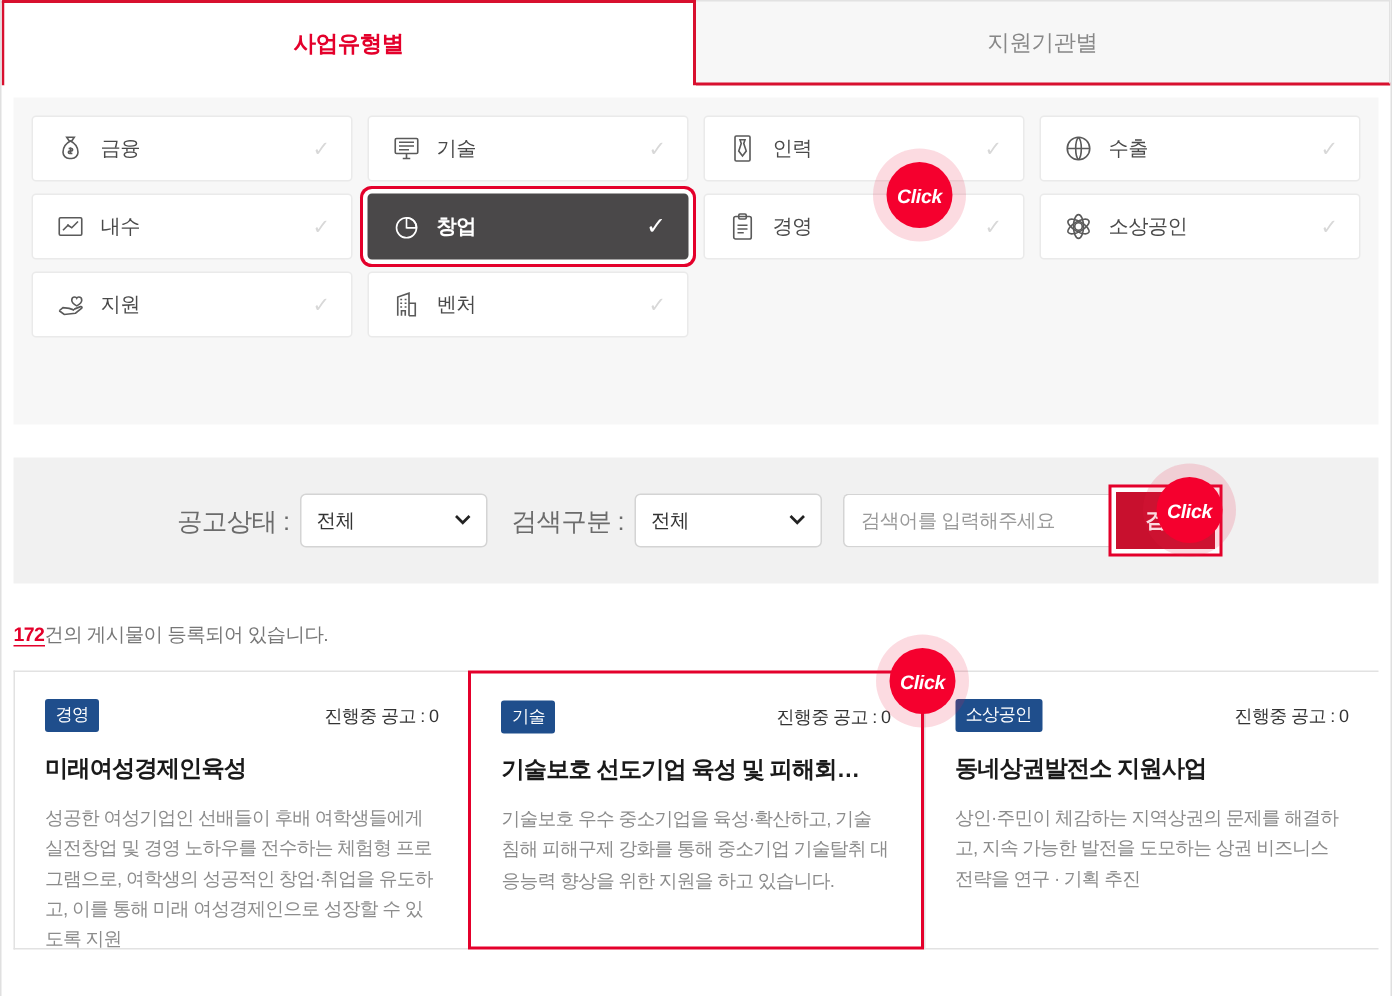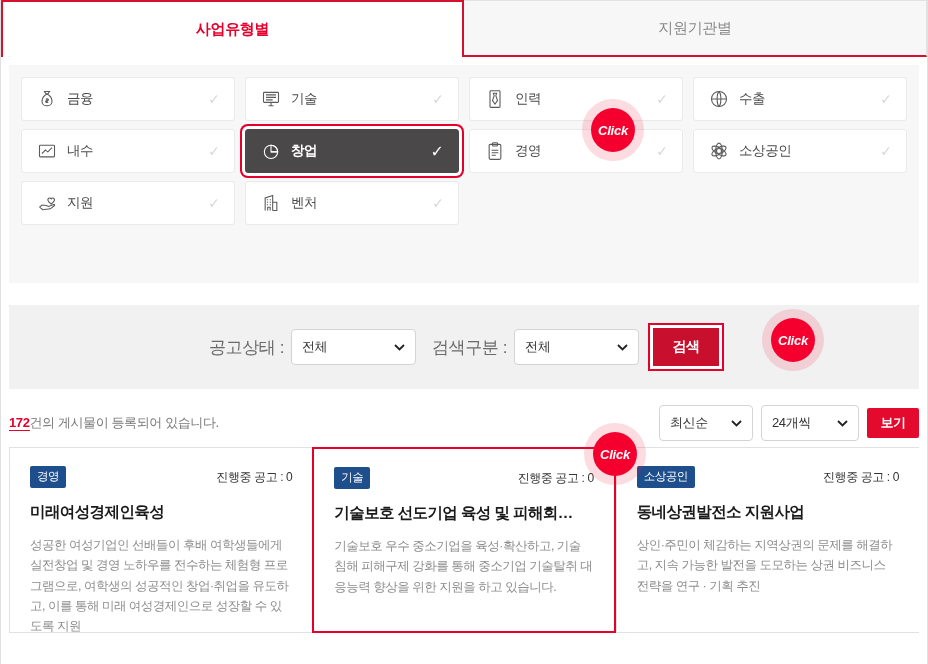--- a/index.html
+++ b/index.html
@@ -325,55 +325,37 @@
     <span class="f-label">검색구분 :</span>
     <div class="sel sel-type">
       <span class="val">전체</span>
       <span class="chev">
         <svg width="11" height="7" viewBox="0 0 11 7">
             <path d="M1 1l4.5 4.5L10 1" stroke="#222" stroke-width="1.8" fill="none"></path>
           </svg>
       </span>
     </div>
 
+    <div class="search-input">
+      <span>검색어를 입력해주세요</span>
+    </div>
 
     <div class="btn-search">
       <span>검색</span>
     </div>
 
     <div class="click-badge" style="left:753px; top:4px;">
       <span class="dot">Click</span>
     </div>
   </div>
 </div>
 
 <div class="res-head">
   <div class="res-count">
     <span class="num">172</span><span>건의 게시물이 등록되어 있습니다.</span>
-  </div>
-  <div class="res-tools">
-    <div class="sel sel-sort">
-      <span class="val">최신순</span>
-      <span class="chev">
-        <svg width="11" height="7" viewBox="0 0 11 7">
-            <path d="M1 1l4.5 4.5L10 1" stroke="#222" stroke-width="1.8" fill="none"></path>
-          </svg>
-      </span>
-    </div>
-    <div class="sel sel-page">
-      <span class="val">24개씩</span>
-      <span class="chev">
-        <svg width="11" height="7" viewBox="0 0 11 7">
-            <path d="M1 1l4.5 4.5L10 1" stroke="#222" stroke-width="1.8" fill="none"></path>
-          </svg>
-      </span>
-    </div>
-    <div class="btn-view">
-      <span>보기</span>
-    </div>
   </div>
 </div>
 
 <div class="cards">
 
   <div class="card">
     <div class="card-top">
       <span class="badge">경영</span>
       <span class="card-meta">진행중 공고 : 0</span>
     </div>

